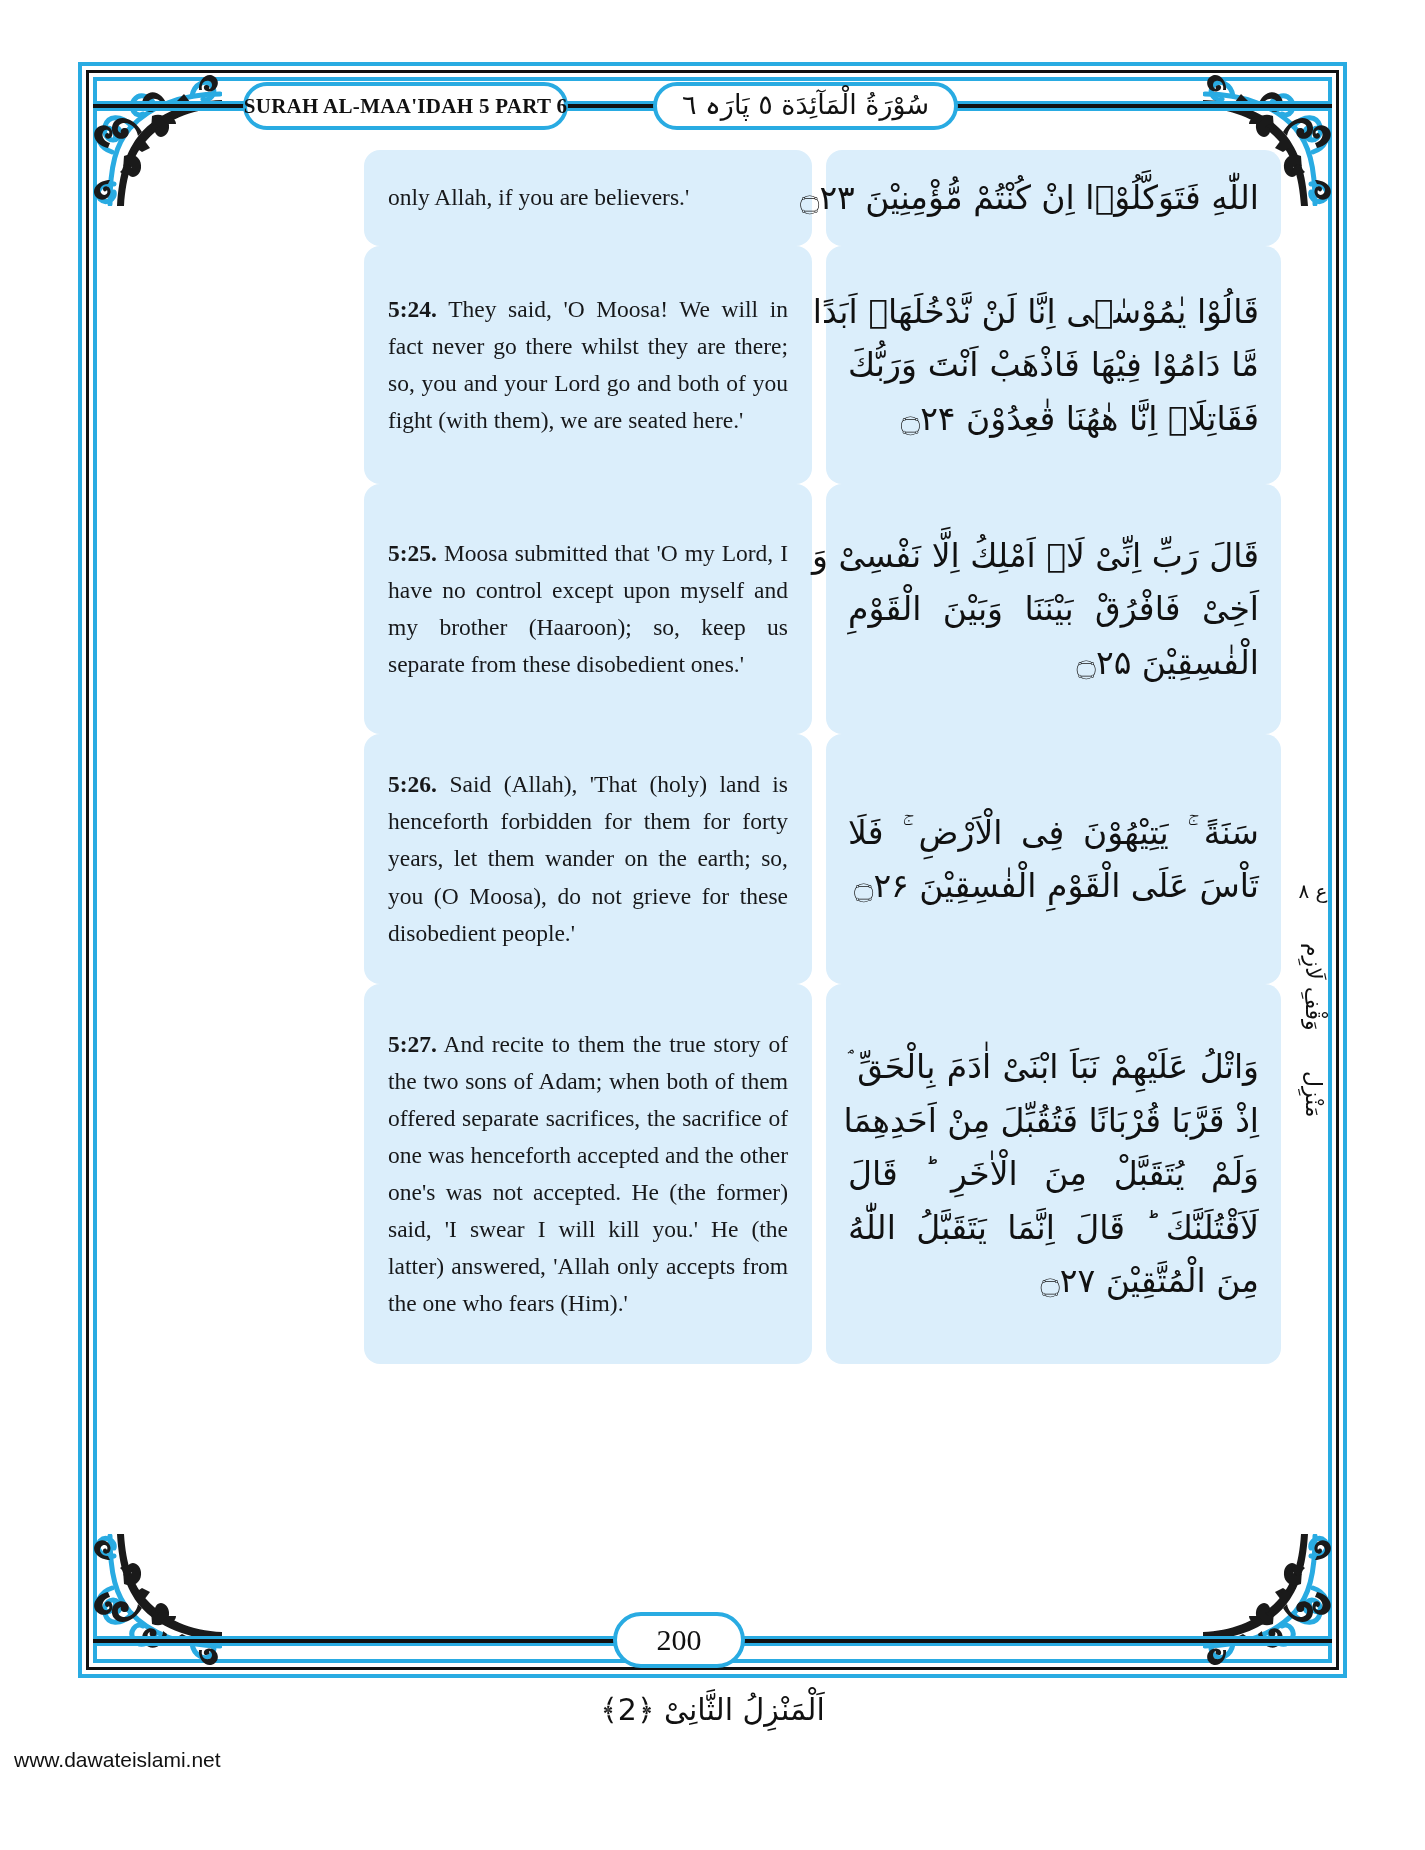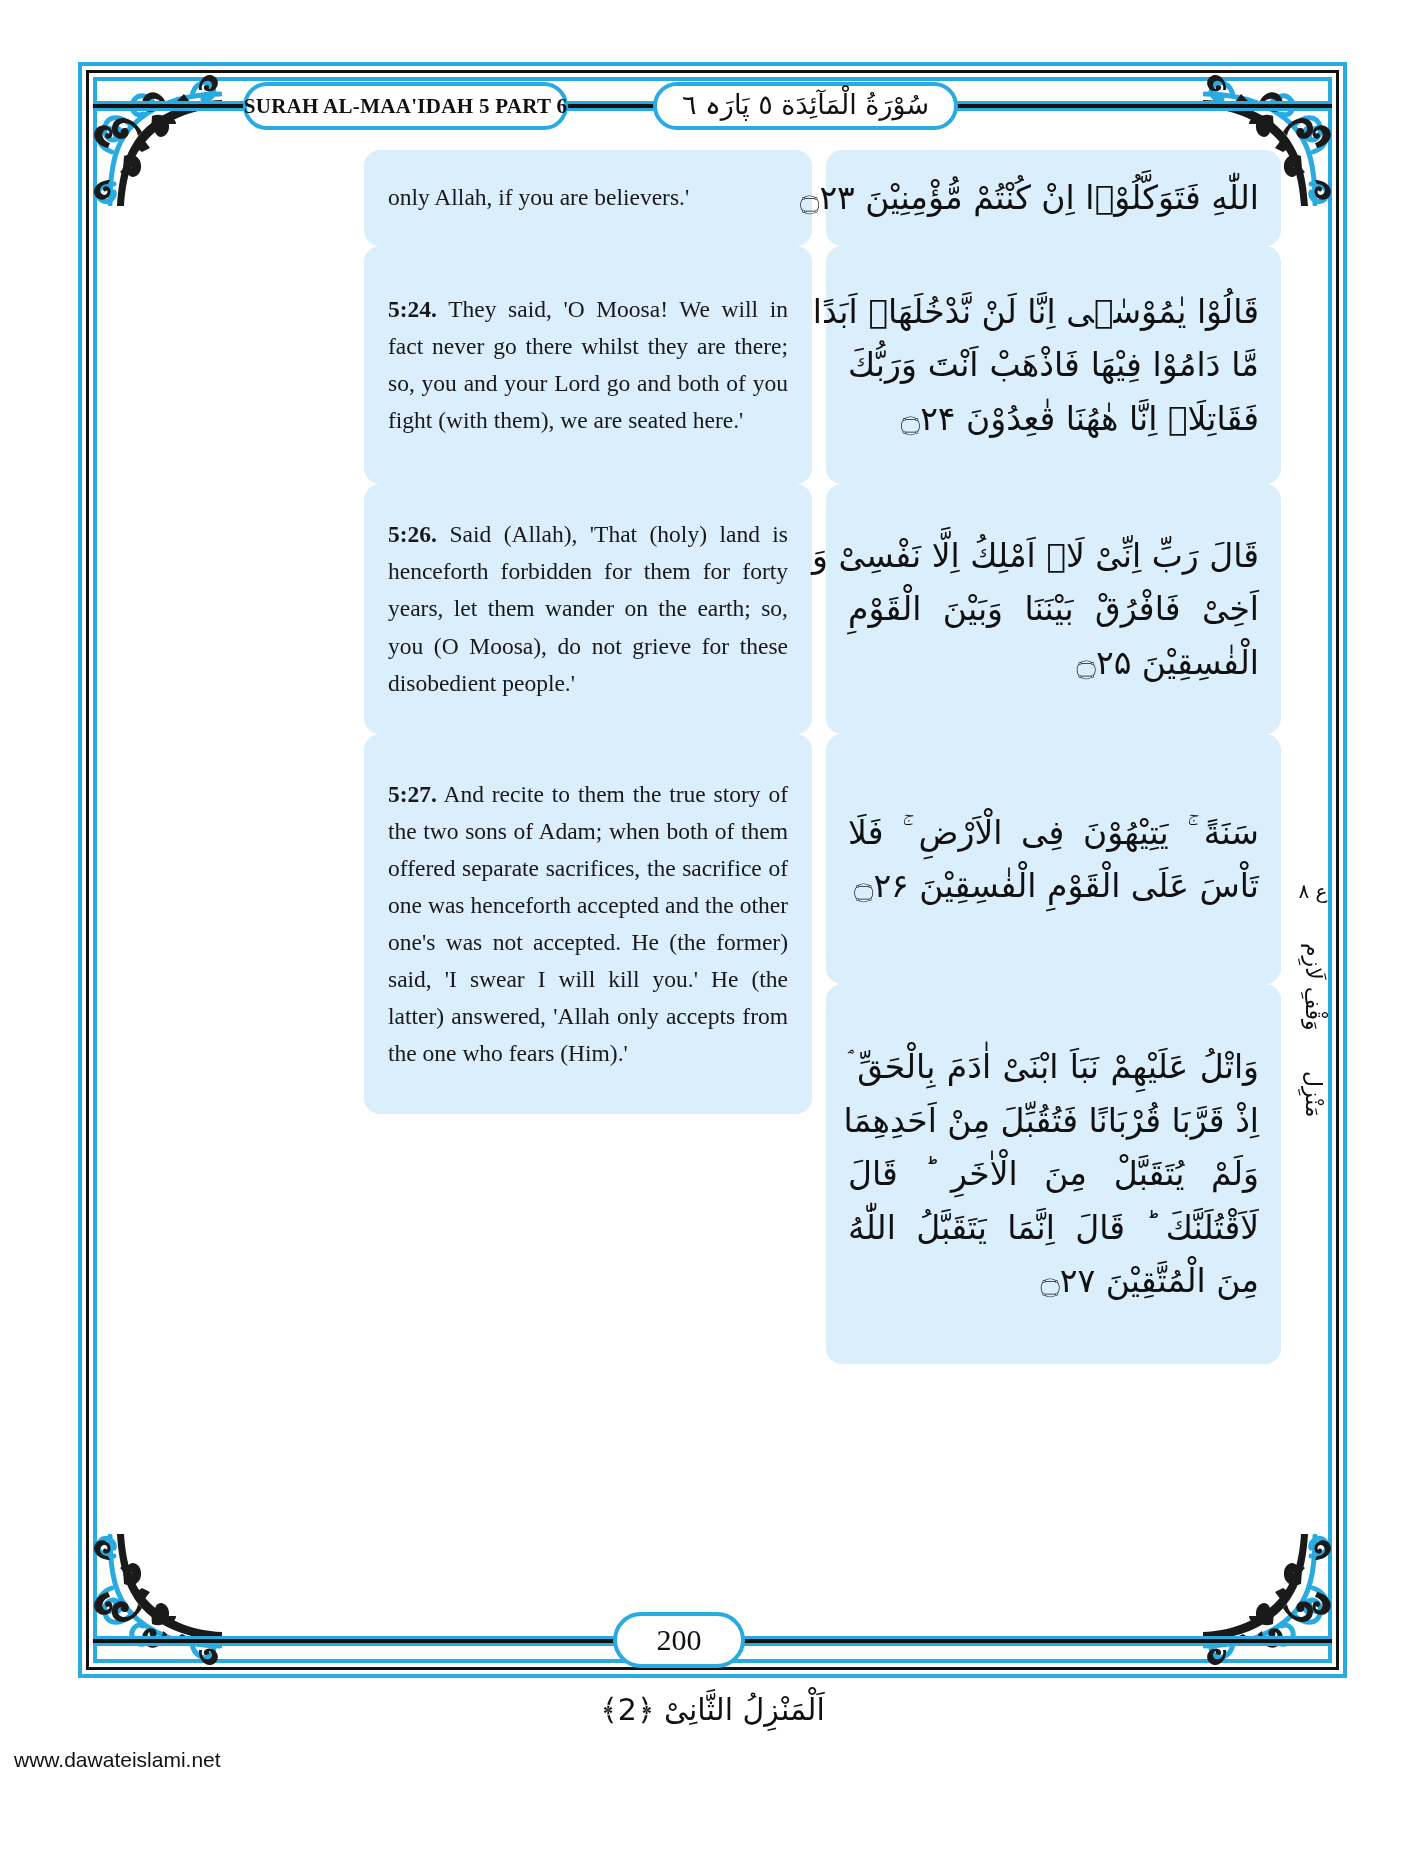--- a/index.html
+++ b/index.html
@@ -417,20 +417,26 @@
         <div class="en-text">
           <span class="vnum"></span><span>only Allah, if you are believers.'</span>
         </div>
       </div>
       <div class="verse-box h-b">
         <div class="en-text">
           <span class="vnum">5:24.</span>
           <span>They said, 'O Moosa! We will in fact never go there whilst they are there; so, you and your Lord go and both of you fight (with them), we are seated here.'</span>
         </div>
       </div>
+      <div class="verse-box h-c">
+        <div class="en-text">
+          <span class="vnum">5:25.</span>
+          <span>Moosa submitted that 'O my Lord, I have no control except upon myself and my brother (Haaroon); so, keep us separate from these disobedient ones.'</span>
+        </div>
+      </div>
       <div class="verse-box h-d">
         <div class="en-text">
           <span class="vnum">5:26.</span>
           <span>Said (Allah), 'That (holy) land is henceforth forbidden for them for forty years, let them wander on the earth; so, you (O Moosa), do not grieve for these disobedient people.'</span>
         </div>
       </div>
       <div class="verse-box h-e">
         <div class="en-text">
           <span class="vnum">5:27.</span>
           <span>And recite to them the true story of the two sons of Adam; when both of them offered separate sacrifices, the sacrifice of one was henceforth accepted and the other one's was not accepted. He (the former) said, 'I swear I will kill you.' He (the latter) answered, 'Allah only accepts from the one who fears (Him).'</span>

